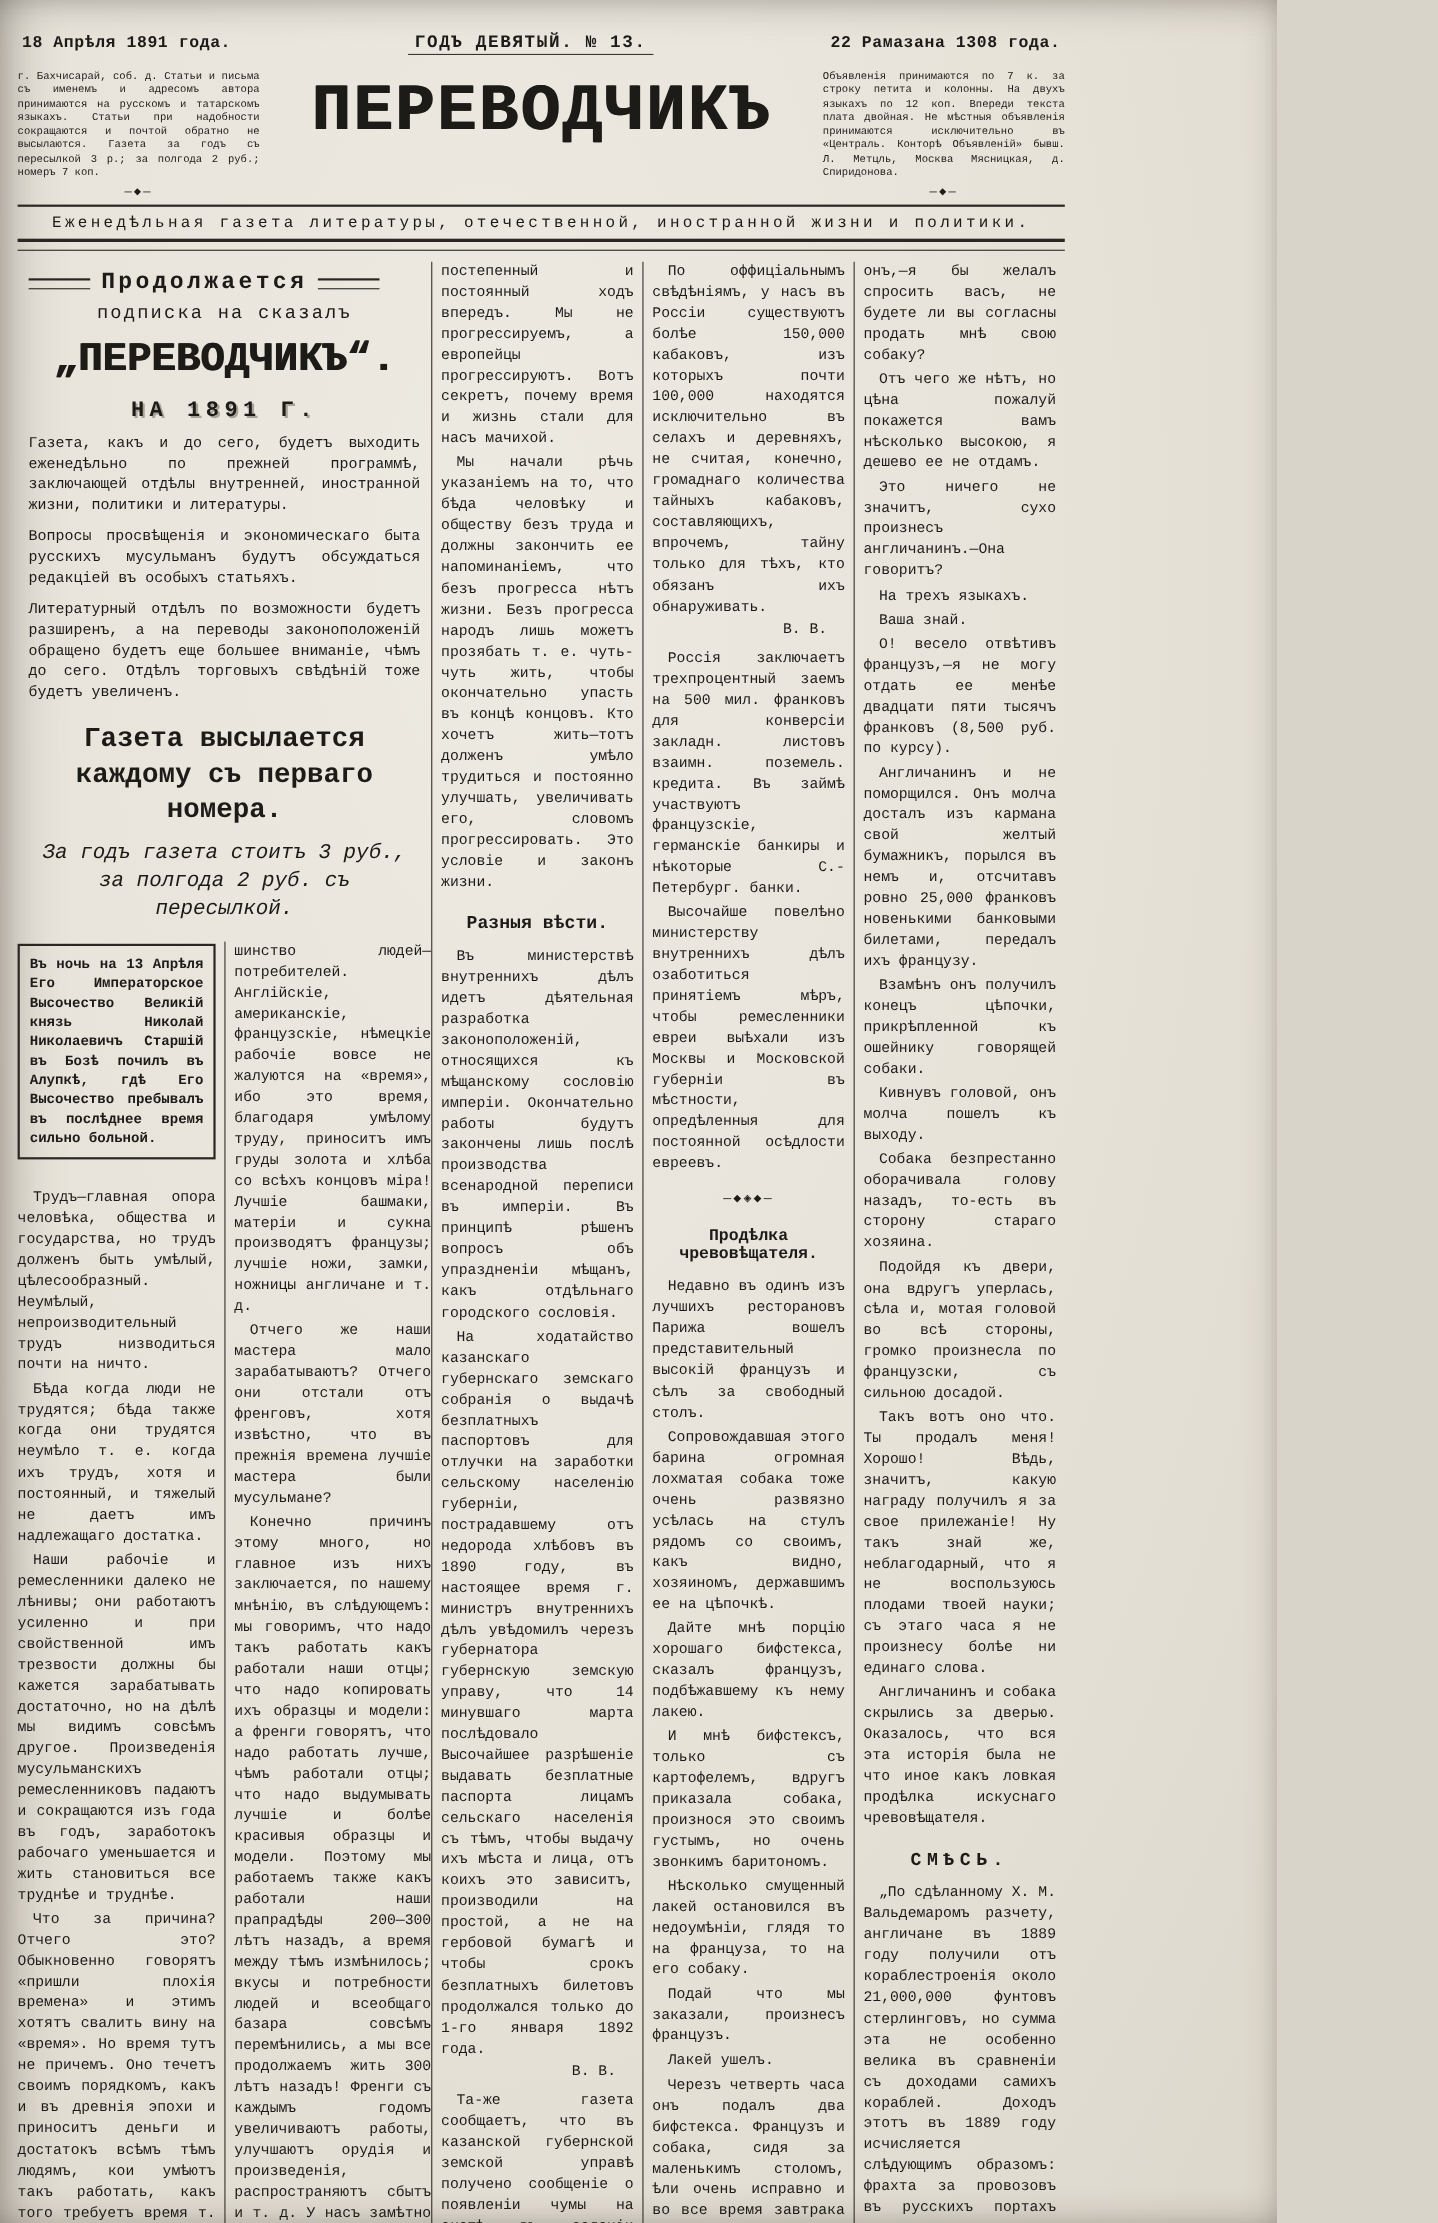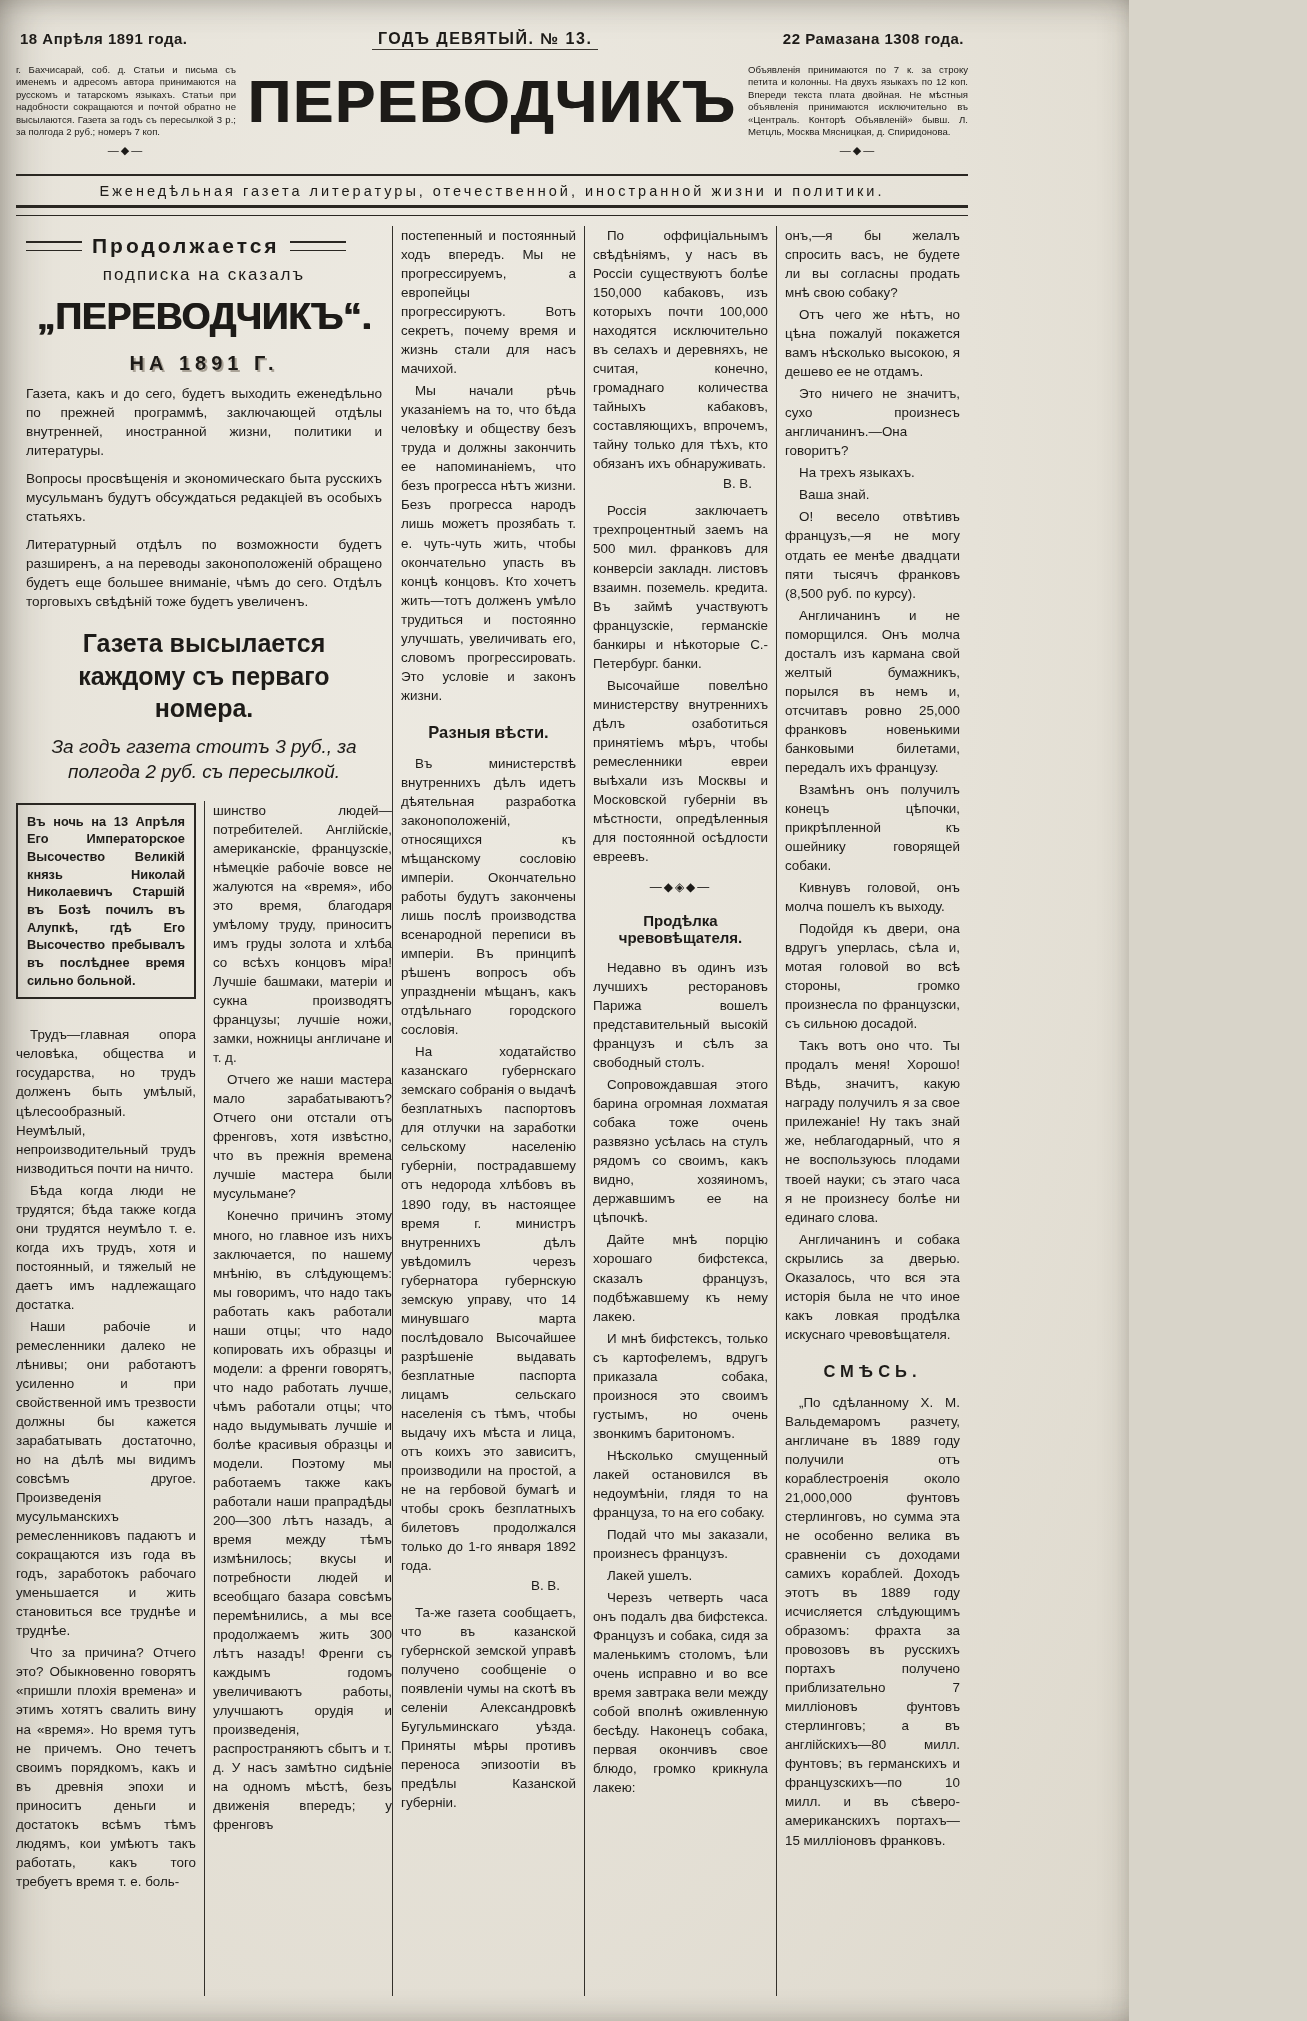--- a/index.html
+++ b/index.html
@@ -7,22 +7,23 @@
   .sheet{
     position:relative;
     width:1129px;height:2021px;
     margin:0;
     background:radial-gradient(ellipse at 38% 25%, #edeae2 0%, #e6e2d8 55%, #ddd8cc 100%);
     box-shadow:inset 28px 0 50px -28px rgba(55,50,40,.5),
                inset -18px 0 36px -24px rgba(55,50,40,.28),
                inset 0 22px 40px -28px rgba(55,50,40,.35),
                inset 0 -18px 36px -26px rgba(55,50,40,.3);
     overflow:hidden;
-    font-family:Liberation Sans, sans-serif;
+    font-family:Liberation Mono, monospace;
     color:#1d1b18;
+    padding-left:32px;
   }
   .content{position:absolute;left:16px;top:30px;width:952px;}
 
   
   .topline{display:flex;justify-content:space-between;align-items:baseline;padding:0 4px 8px 4px;}
   .topline .dl{font-size:15px;font-weight:bold;letter-spacing:.5px;}
   .topline .dl-center{font-size:16px;letter-spacing:1.5px;border-bottom:1px solid #3a3630;padding:0 6px 1px;}
 
   
   .masthead{display:flex;align-items:flex-start;min-height:112px;}
@@ -163,20 +164,21 @@
       <div class="col coltext">
         <p class="cont">онъ,—я бы желалъ спросить васъ, не будете ли вы согласны продать мнѣ свою собаку?</p>
         <p>Отъ чего же нѣтъ, но цѣна пожалуй покажется вамъ нѣсколько высокою, я дешево ее не отдамъ.</p>
         <p>Это ничего не значитъ, сухо произнесъ англичанинъ.—Она говоритъ?</p>
         <p>На трехъ языкахъ.</p>
         <p>Ваша знай.</p>
         <p>О! весело отвѣтивъ французъ,—я не могу отдать ее менѣе двадцати пяти тысячъ франковъ (8,500 руб. по курсу).</p>
         <p>Англичанинъ и не поморщился. Онъ молча досталъ изъ кармана свой желтый бумажникъ, порылся въ немъ и, отсчитавъ ровно 25,000 франковъ новенькими банковыми билетами, передалъ ихъ французу.</p>
         <p>Взамѣнъ онъ получилъ конецъ цѣпочки, прикрѣпленной къ ошейнику говорящей собаки.</p>
         <p>Кивнувъ головой, онъ молча пошелъ къ выходу.</p>
+        <p>Собака безпрестанно оборачивала голову назадъ, то-есть въ сторону стараго хозяина.</p>
         <p>Подойдя къ двери, она вдругъ уперлась, сѣла и, мотая головой во всѣ стороны, громко произнесла по французски, съ сильною досадой.</p>
         <p>Такъ вотъ оно что. Ты продалъ меня! Хорошо! Вѣдь, значитъ, какую награду получилъ я за свое прилежаніе! Ну такъ знай же, неблагодарный, что я не воспользуюсь плодами твоей науки; съ этаго часа я не произнесу болѣе ни единаго слова.</p>
         <p>Англичанинъ и собака скрылись за дверью. Оказалось, что вся эта исторія была не что иное какъ ловкая продѣлка искуснаго чревовѣщателя.</p>
         <h3 class="sect smes">СМѢСЬ.</h3>
         <p>„По сдѣланному Х. М. Вальдемаромъ разчету, англичане въ 1889 году получили отъ кораблестроенія около 21,000,000 фунтовъ стерлинговъ, но сумма эта не особенно велика въ сравненіи съ доходами самихъ кораблей. Доходъ этотъ въ 1889 году исчисляется слѣдующимъ образомъ: фрахта за провозовъ въ русскихъ портахъ получено приблизательно 7 милліоновъ фунтовъ стерлинговъ; а въ англійскихъ—80 милл. фунтовъ; въ германскихъ и французскихъ—по 10 милл. и въ сѣверо-американскихъ портахъ—15 милліоновъ франковъ.</p>
 
       </div>
 
     </div>
   </div>

